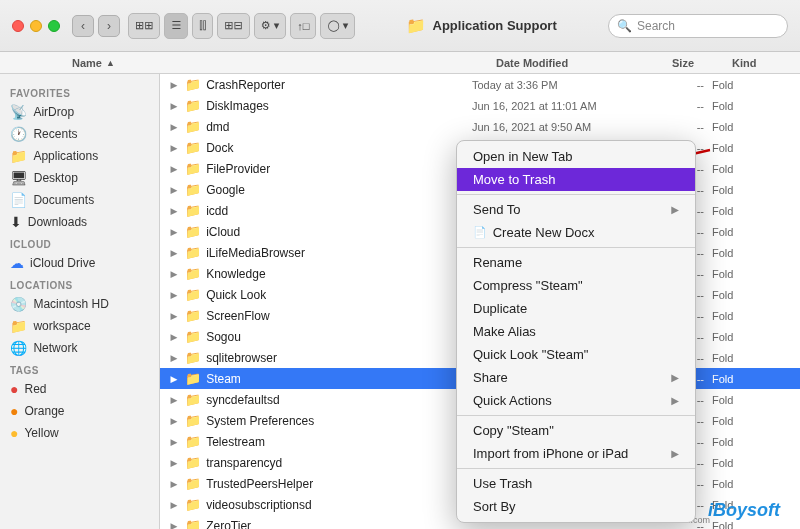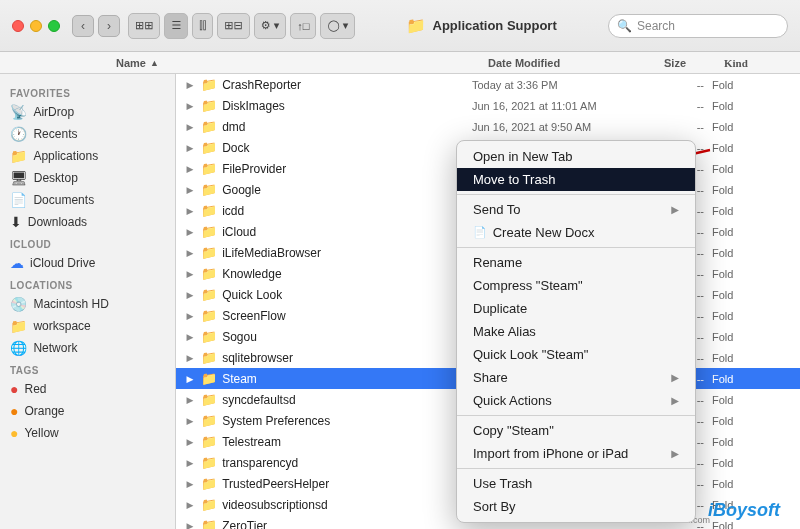--- a/index.html
+++ b/index.html
@@ -52,35 +52,35 @@
       background: white; border: 1px solid #c0c0c0;
       border-radius: 12px; display: flex; align-items: center;
       padding: 0 8px; gap: 5px; font-size: 12px; color: #888;
     }
 
     
     .col-headers {
       height: 22px; background: #f5f5f5;
       border-bottom: 1px solid #d0d0d0;
       display: flex; align-items: center;
-      padding-left: 112px;
+      padding-left: 68px;
     }
     .col-name { flex: 1; font-size: 11px; font-weight: 600; color: #555; padding-left: 4px; display: flex; align-items: center; gap: 4px; }
     .col-date { width: 176px; font-size: 11px; font-weight: 600; color: #555; }
     .col-size { width: 60px; font-size: 11px; font-weight: 600; color: #555; }
-    .col-kind { width: 76px; font-size: 11px; font-weight: 600; color: #555; font-family: Liberation Serif, serif; }
+    .col-kind { width: 68px; font-size: 11px; font-weight: 600; color: #555; }
 
     
     .main {
       display: flex; height: calc(529px - 52px - 22px);
     }
 
     
     .sidebar {
-      width: 176px; height: 100%;
+      width: 160px; height: 100%;
       background: #f2f2f2;
       border-right: 1px solid #d0d0d0;
       overflow-y: auto; padding: 8px 0;
     }
     .sidebar-section-label {
       font-size: 10px; font-weight: 700; color: #888;
       padding: 6px 10px 2px 10px; text-transform: uppercase; letter-spacing: 0.5px;
     }
     .sidebar-item {
       display: flex; align-items: center; gap: 6px;
@@ -124,21 +124,21 @@
       box-shadow: 0 8px 32px rgba(0,0,0,0.3);
       padding: 4px 0;
       z-index: 100;
     }
     .ctx-item {
       display: flex; align-items: center; justify-content: space-between;
       padding: 4px 16px;
       font-size: 13px; color: #222;
       cursor: pointer;
     }
-    .ctx-item.highlight { background: #0f172a; color: white; }
+    .ctx-item.highlight { background: #6d28d9; color: white; }
     .ctx-item .ctx-arrow { font-size: 10px; color: #888; }
     .ctx-separator {
       height: 1px; background: #d0d0d0; margin: 3px 0;
     }
     .ctx-sub-item {
       display: flex; align-items: center; gap: 6px;
       padding: 4px 16px; font-size: 13px; color: #222; cursor: pointer;
     }
     .ctx-docx-icon { font-size: 11px; color: #4a90d9; }
 

